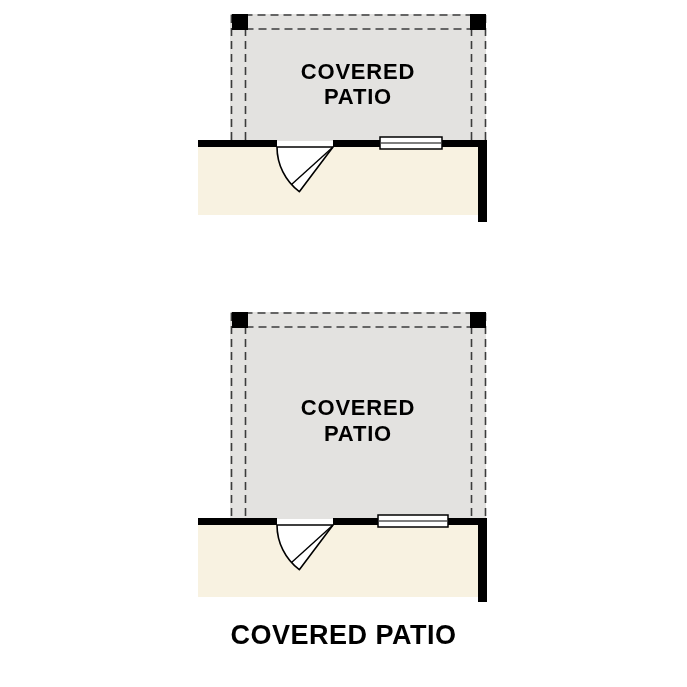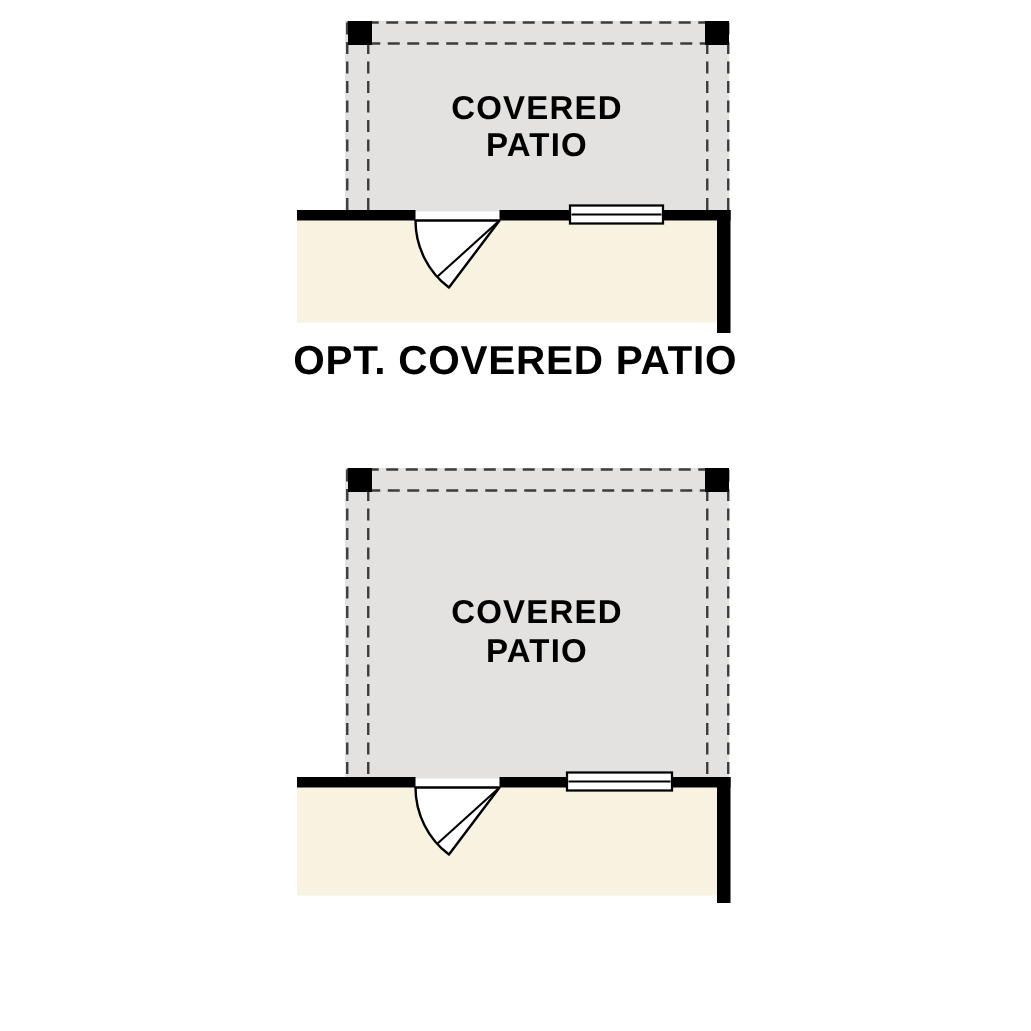--- a/index.html
+++ b/index.html
@@ -120,20 +120,18 @@
       <g>
         <path class="door" d="M 333 525 L 277 525 A 56 56 0 0 0 299.3 569.7 Z"></path>
         <line class="door-line" x1="333" y1="525" x2="291.5" y2="562.5"></line>
       </g>
 
       <text class="area-label" x="358" y="415">COVERED</text>
       <text class="area-label" x="358" y="441">PATIO</text>
     </g>
   </svg>
 
-  <div class="caption" style="top:225px;">
-    <div>OPT. COVERED PATIO</div>
-  </div>
 
   <div class="caption" style="top:620px;">
+    <div>COVERED PATIO</div>
   </div>
 
 </div>
 
 </body></html>

